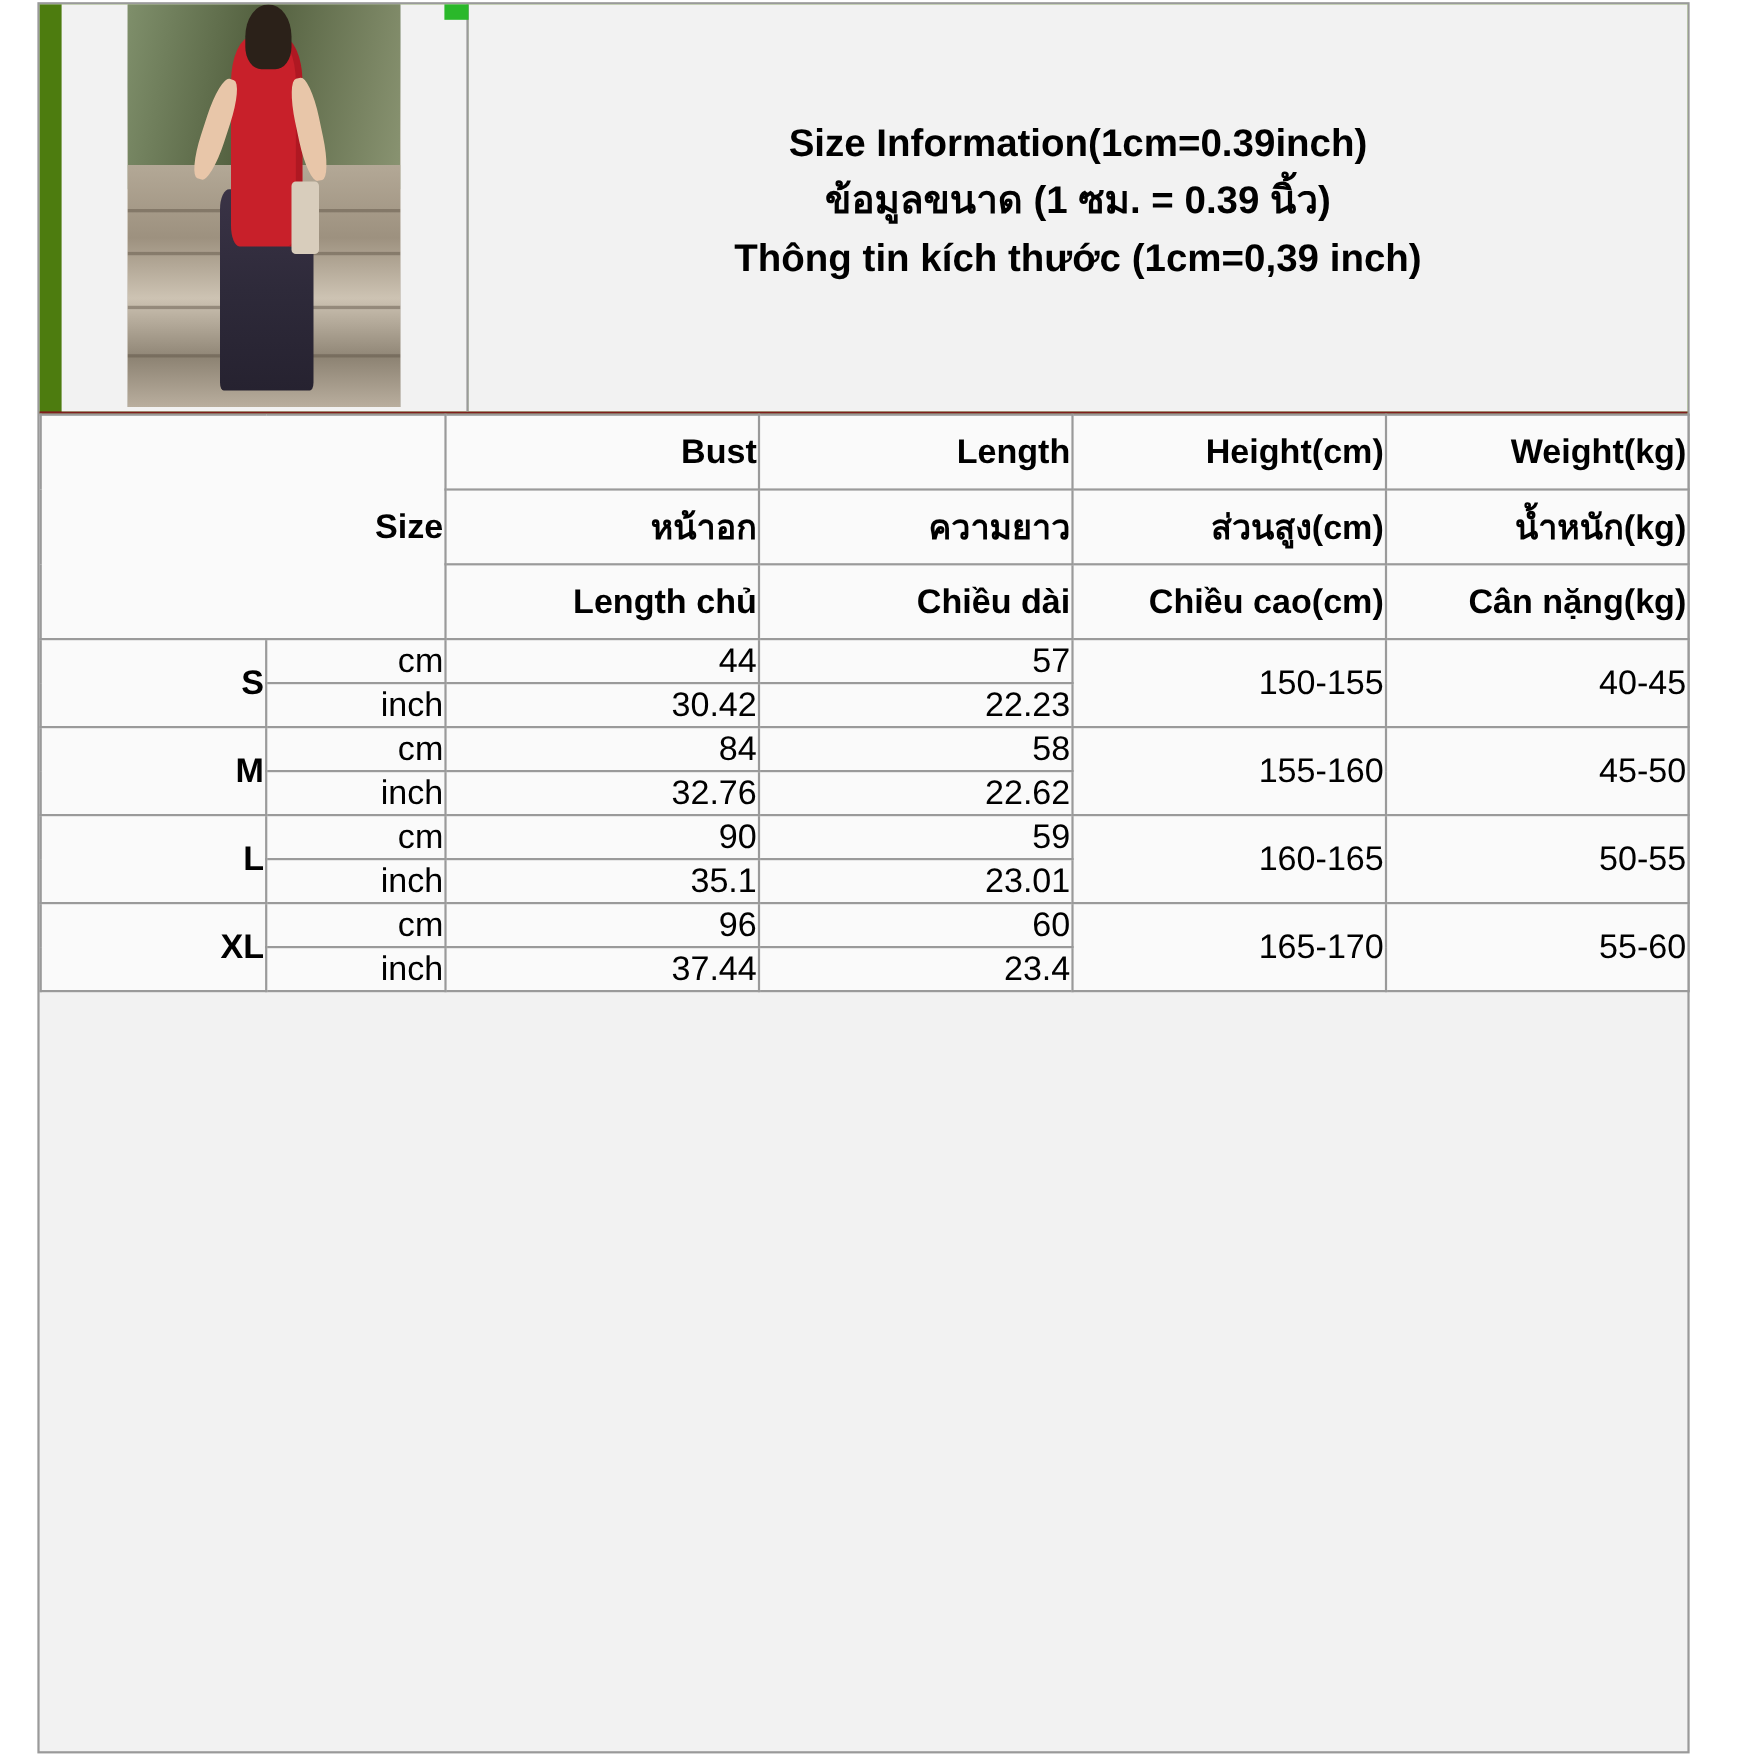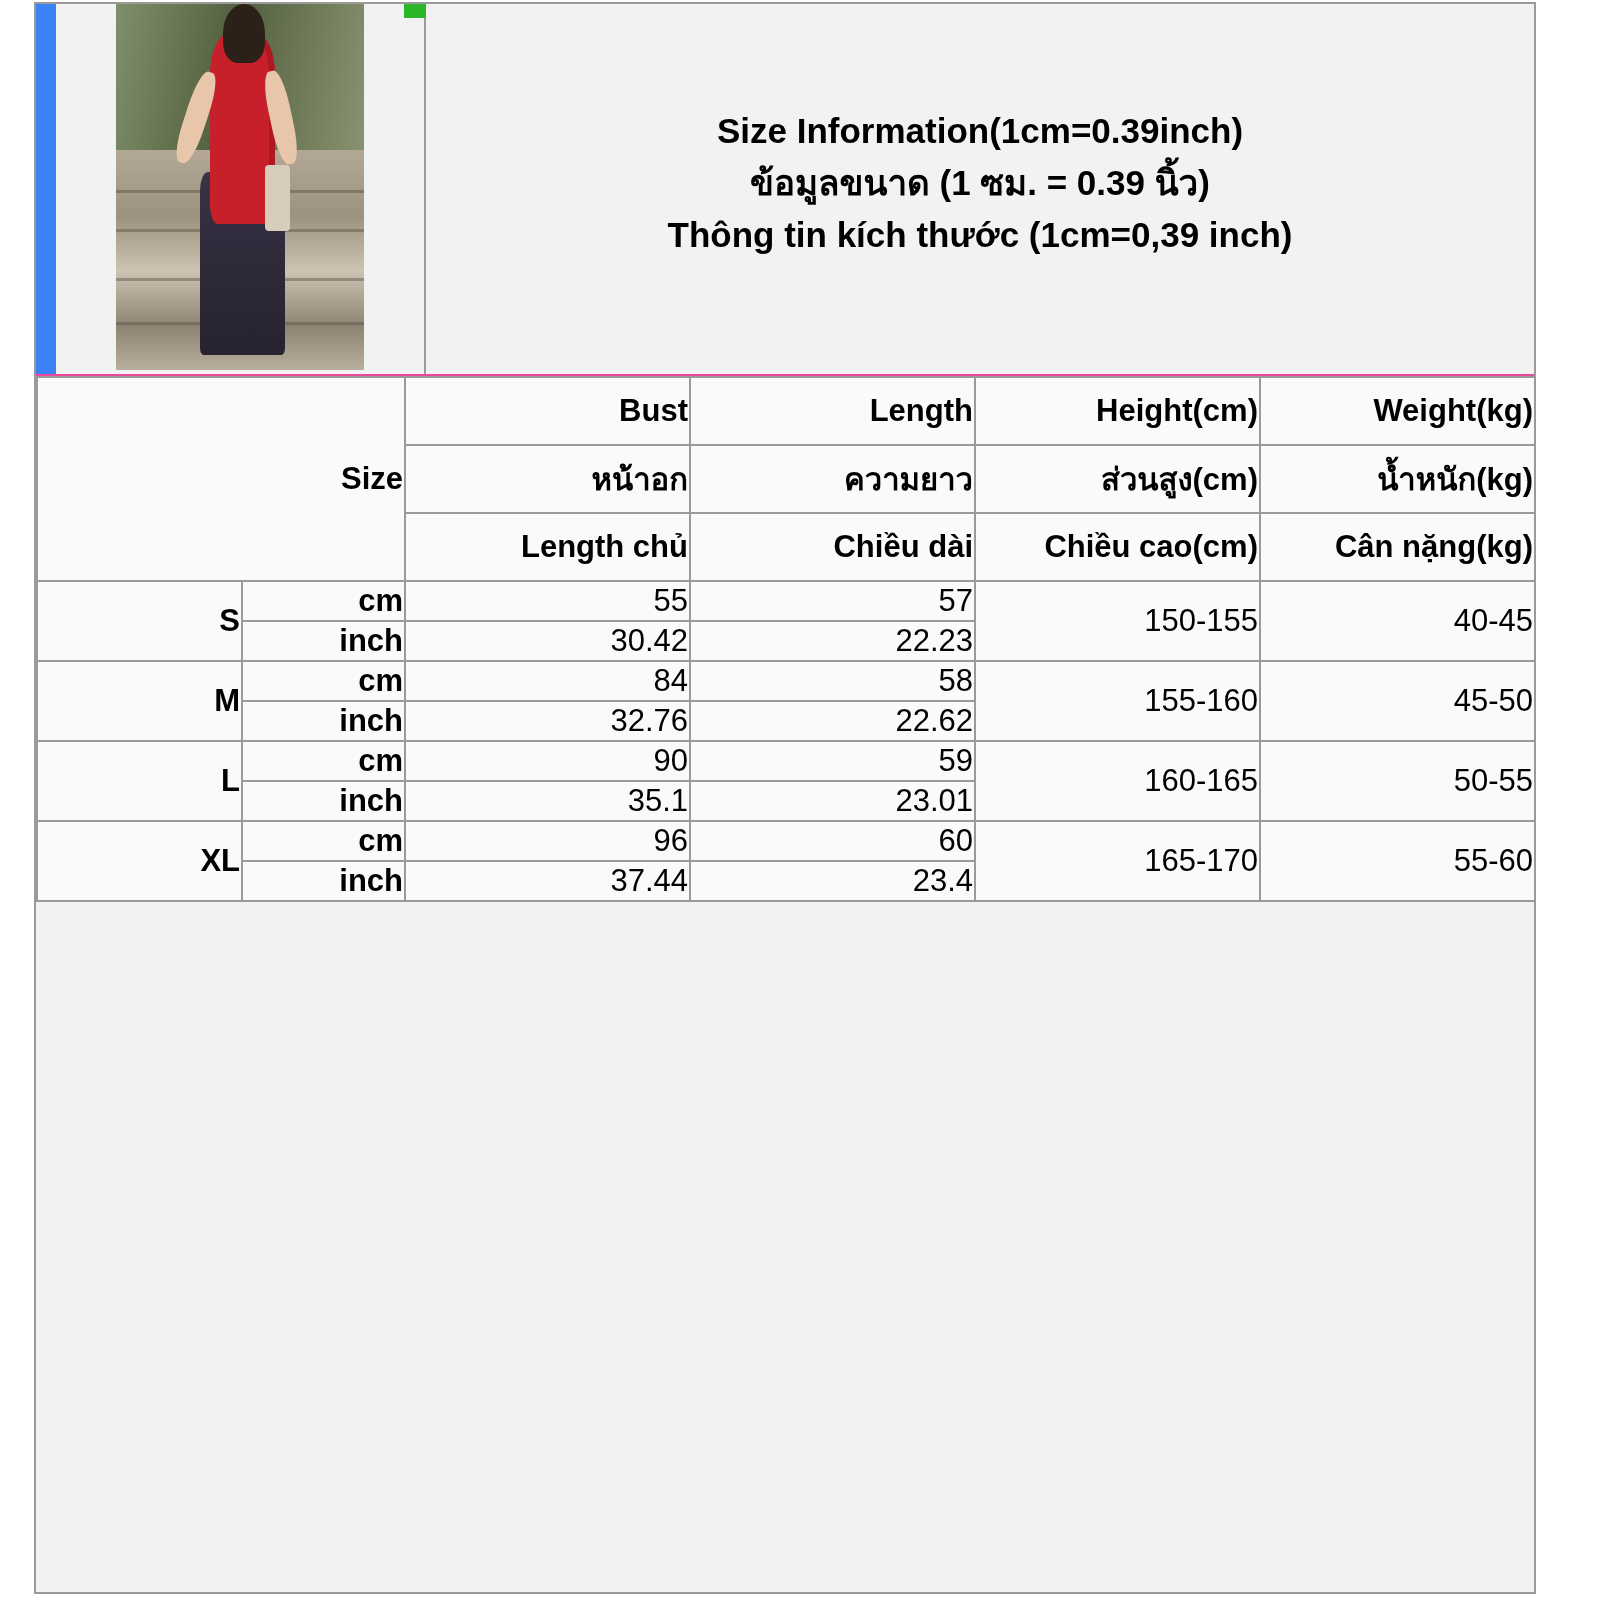--- a/index.html
+++ b/index.html
@@ -22,22 +22,22 @@
     height: 1592px;
     border: 2px solid #9a9a9a;
     box-sizing: border-box;
     background: #f2f2f2;
   }
 
   
   .header {
     display: flex;
     height: 370px;
-    border-bottom: 2px solid #ec4899;
-    background: #3b82f6;
+    border-bottom: 2px solid #7f1d1d;
+    background: #4d7c0f;
     padding-left: 20px;
   }
   .photo-cell {
     width: 368px;
     border-right: 2px solid #9a9a9a;
     display: flex;
     align-items: flex-start;
     justify-content: center;
     background: #f2f2f2;
     position: relative;
@@ -140,21 +140,21 @@
     font-weight: bold;
     font-size: 46px;
   }
   td.size-label {
     background: #e4e4e4;
     font-weight: bold;
     font-size: 32px;
   }
   td.unit {
     background: #fafafa;
-    font-weight: bold;
+    font-weight: normal;
     font-size: 30px;
   }
   td.val {
     font-size: 33px;
     background: #fafafa;
   }
   td.range {
     font-size: 33px;
     background: #fafafa;
     padding-left: 48px;
@@ -234,21 +234,21 @@
       <tr>
         <td class="head">Length chủ</td>
         <td class="head">Chiều dài</td>
         <td class="head">Chiều cao(cm)</td>
         <td class="head">Cân nặng(kg)</td>
       </tr>
 
       <tr>
         <td class="size-label" rowspan="2">S</td>
         <td class="unit">cm</td>
-        <td class="val">55</td>
+        <td class="val">44</td>
         <td class="val">57</td>
         <td class="range" rowspan="2">150-155</td>
         <td class="range" rowspan="2">40-45</td>
       </tr>
       <tr>
         <td class="unit">inch</td>
         <td class="val">30.42</td>
         <td class="val">22.23</td>
       </tr>
 

